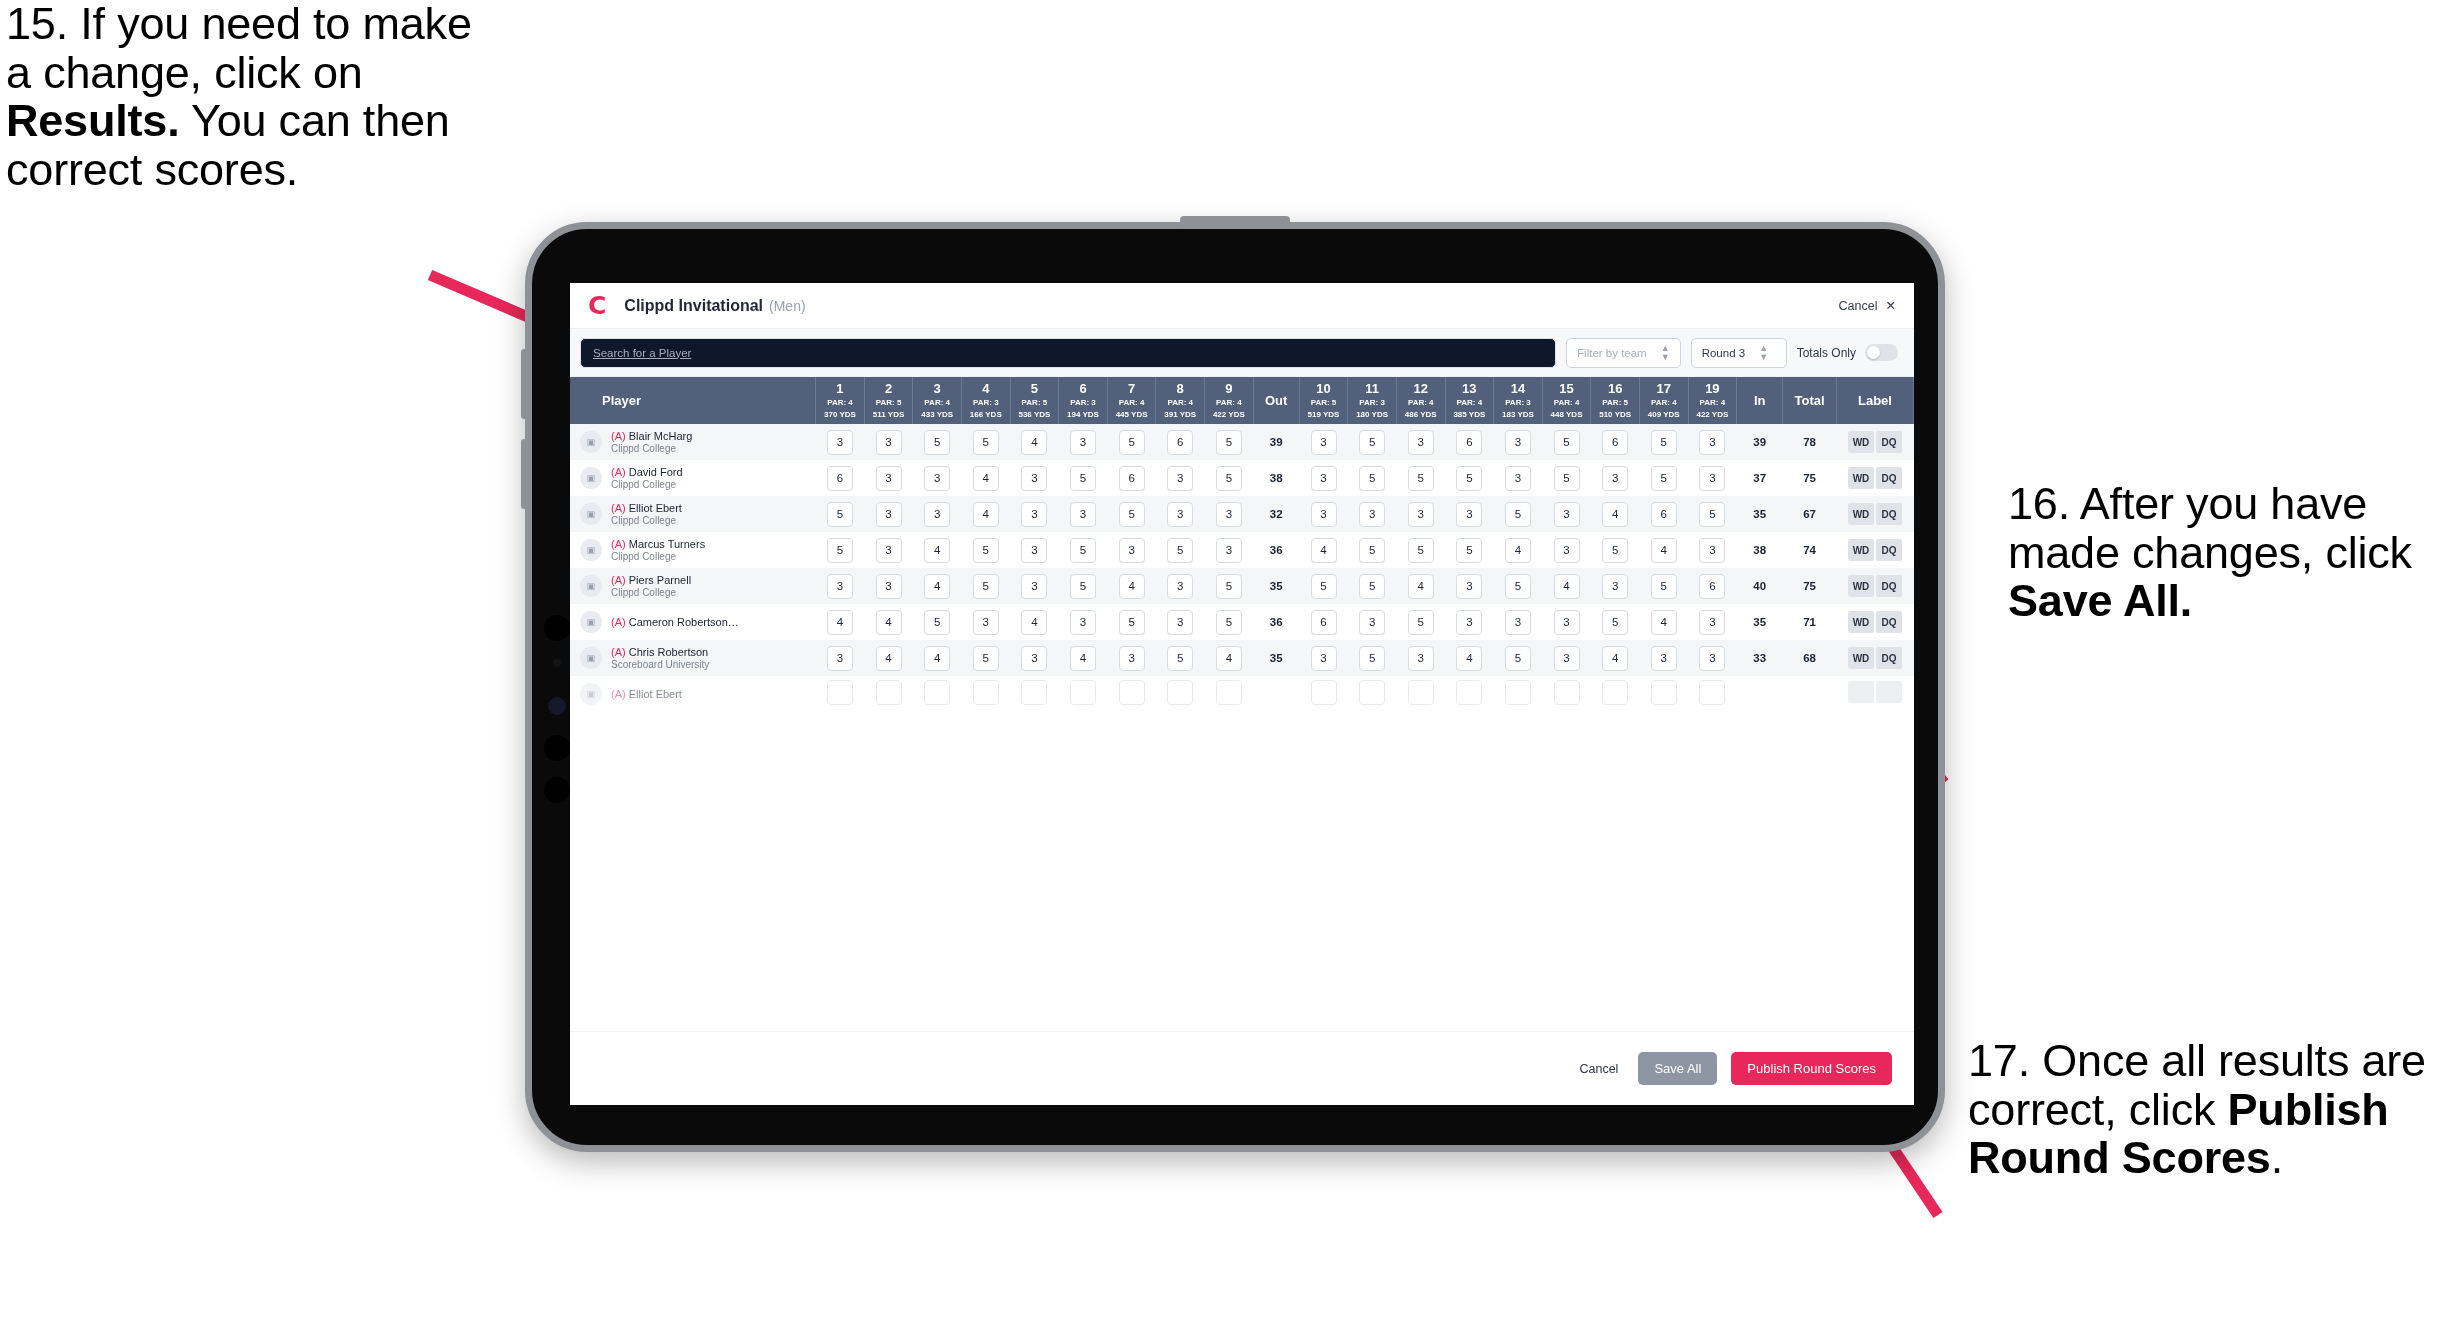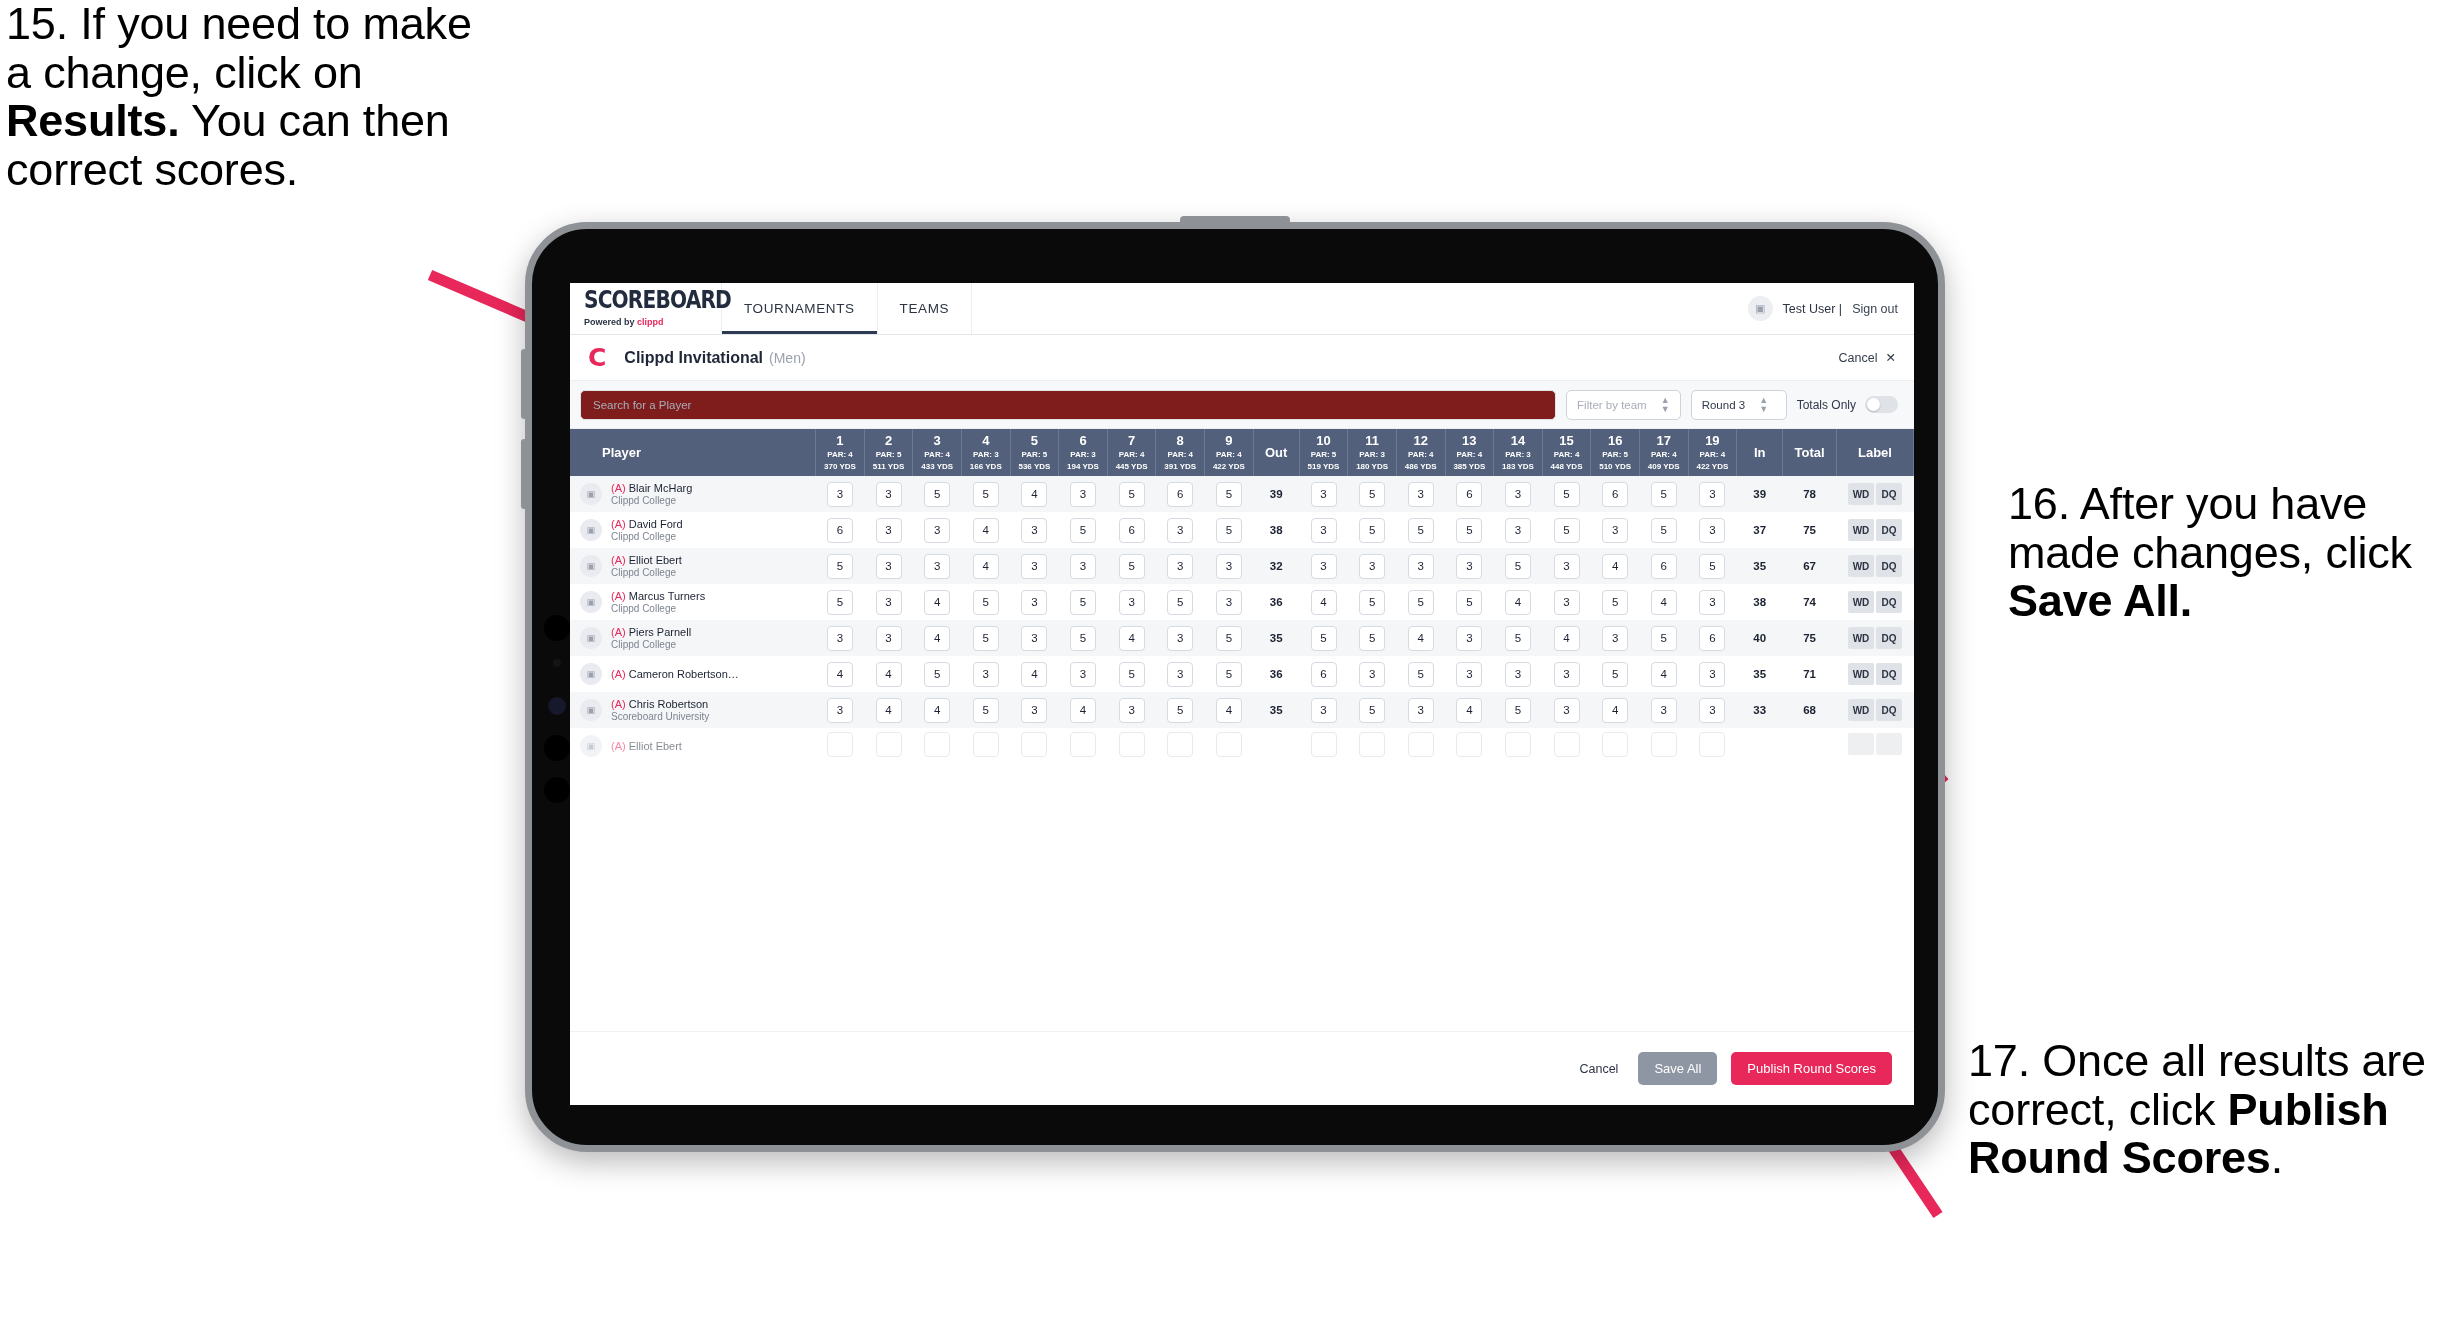--- a/index.html
+++ b/index.html
@@ -131,24 +131,24 @@
     color:#e3e6ec; font-size:12.5px; padding: 6px 12px; border-radius:5px; cursor:pointer;
   }
   .subtab.active { background:#f5f6f8; color:#222a3a; font-weight:600; }
 
   
   .filter-row {
     background:#f7f8fa; height: 48px; display:flex; align-items:center;
     padding: 0 10px; gap: 10px; border-bottom:1px solid #edeff2;
   }
   .search-box {
-    flex: 1; height: 30px; background:#7f1d1d;
+    flex: 1; height: 30px; background:#0f172a;
     border:1px solid #dfe2e7; border-radius:5px;
     display:flex; align-items:center; padding: 0 12px;
-    font-size: 11.5px; color:#a7adb8;
+    font-size: 11.5px; color:#a7adb8;text-decoration:underline;
   }
   .select-box {
     height: 30px; background:#fff; border:1px solid #cfd4db; border-radius:5px;
     display:flex; align-items:center; gap:14px; padding: 0 10px;
     font-size: 11.5px; color:#30384a; min-width: 96px;
   }
   .select-box.muted { color:#a7adb8; }
   .spin { color:#9aa1ad; font-size: 9px; line-height:1; display:flex; flex-direction:column; }
   .toggle-wrap { display:flex; align-items:center; gap:9px; padding-right:6px; }
   .toggle-label { font-size: 12px; color:#30384a; }
@@ -273,39 +273,20 @@
     <div class="btn-side a"></div>
     <div class="btn-side b"></div>
     <div class="cam-dot d1"></div>
     <div class="cam-dot d2"></div>
     <div class="cam-dot d3"></div>
     <div class="cam-dot d4"></div>
     <div class="cam-dot d5"></div>
 
     <div class="screen">
 
-      <div class="app-header">
-        <div class="brand">
-          <div class="brand-name">SCOREBOARD</div>
-          <div class="brand-sub">
-            <span>Powered by </span><span class="clippd">clippd</span>
-          </div>
-        </div>
-        <div class="nav-tab active">
-          <span>TOURNAMENTS</span>
-        </div>
-        <div class="nav-tab">
-          <span>TEAMS</span>
-        </div>
-        <div class="header-right">
-          <div class="avatar">▣</div>
-          <span>Test User |</span>
-          <span class="signout">Sign out</span>
-        </div>
-      </div>
 
       <div class="title-bar">
         <div class="logo-c">C</div>
         <div class="t-name">Clippd Invitational</div>
         <div class="t-gender">(Men)</div>
         <div class="cancel-x">
           <span>Cancel</span>
           <span>✕</span>
         </div>
       </div>

